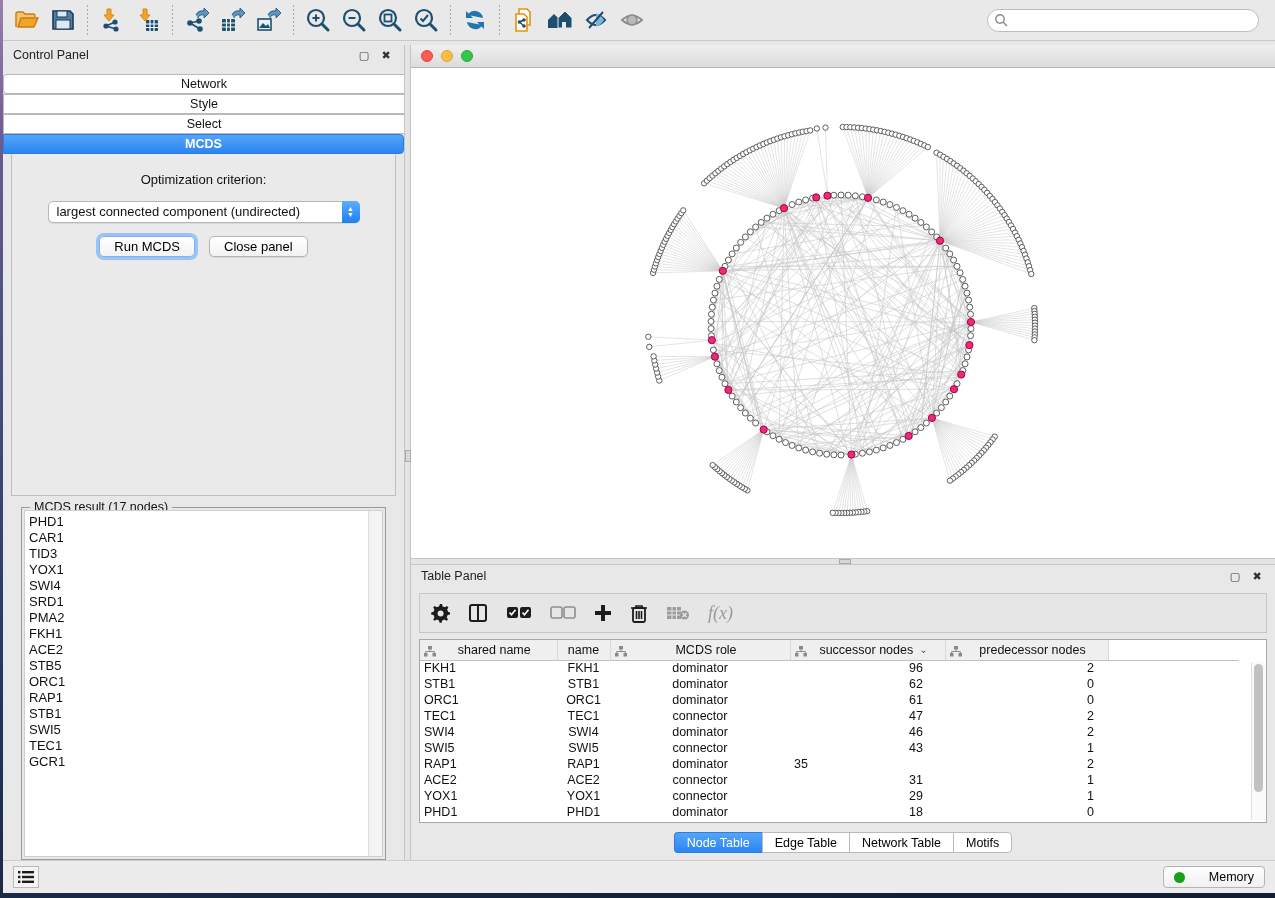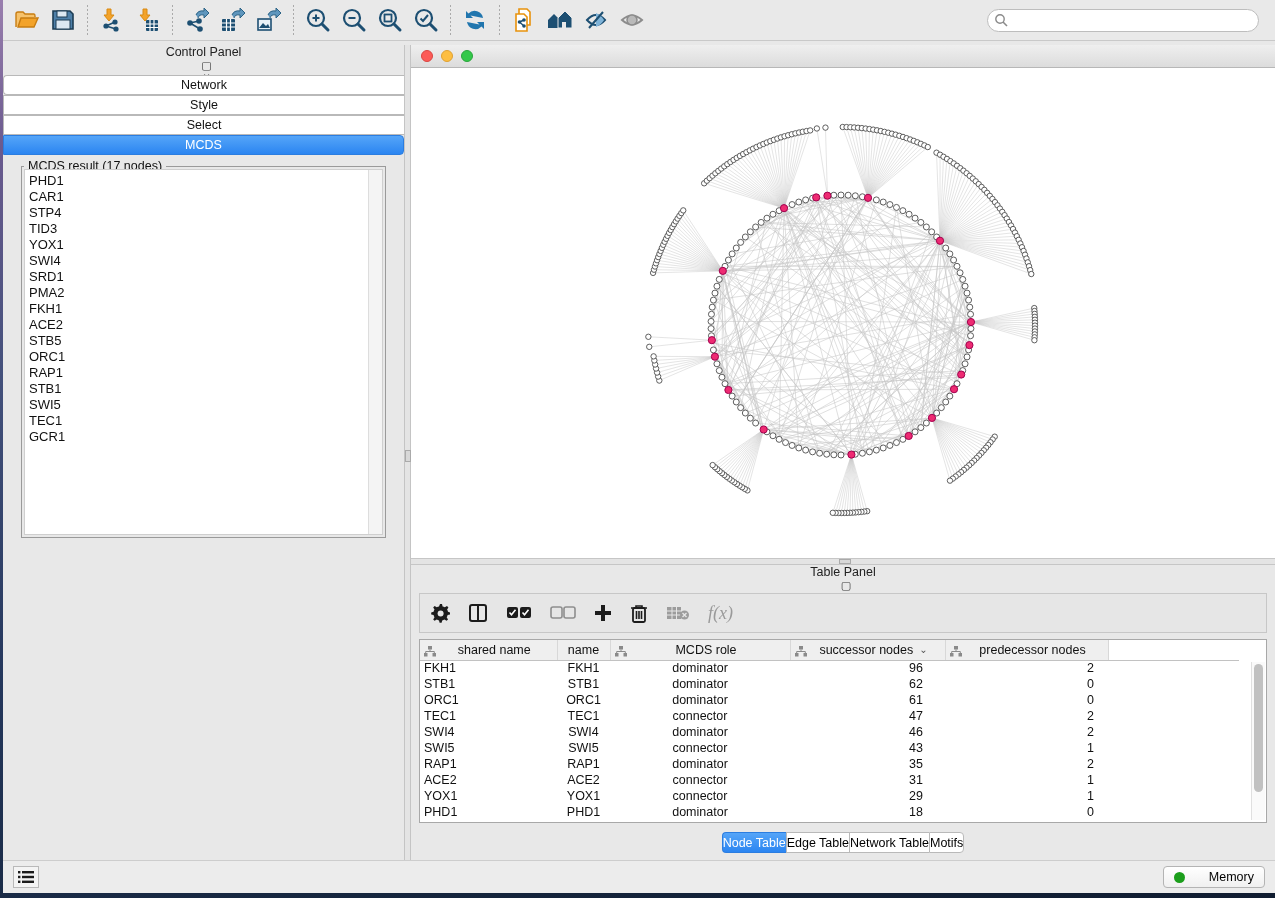--- a/index.html
+++ b/index.html
@@ -17,39 +17,39 @@
   .tsep { width:1px; height:30px; margin:0 6px; background-image:linear-gradient(#aaa 40%, rgba(0,0,0,0) 0%); background-size:1px 4px; background-repeat:repeat-y; }
   .searchwrap { margin-left:auto; margin-right:10px; position:relative; }
   .searchwrap input { width:272px; height:23px; border:1px solid #bdbdbd; border-radius:12px; background:#fff; padding:0 8px 0 24px; font-size:12px; outline:none; }
   .searchwrap svg { position:absolute; left:7px; top:4px; }
 
   
   .content { flex:1 1 auto; display:flex; min-height:0; padding-top:4px; }
 
   
   .control-panel { width:401px; flex:0 0 auto; display:flex; flex-direction:column; background:#e8e8e8; }
-  .panel-head { height:22px; display:flex; align-items:center; padding:0 10px; font-size:12.5px; color:#222;flex-direction:column; }
+  .panel-head { height:22px; display:flex; align-items:center; padding:0 10px; font-size:12.5px; color:#222; }
   .panel-head .sp { flex:1; }
   .winbtn { width:16px; height:16px; display:flex; align-items:center; justify-content:center; font-size:11px; color:#333; margin-left:6px; }
   .ctab-row { display:flex; justify-content:center; position:relative; z-index:2; margin-top:8px;flex-direction:column; }
   .ctab { background:#fff; border:1px solid #b9b9b9; border-right:none; padding:2px 12px; font-size:12.5px; height:20px; line-height:15px; color:#111; }
   .ctab:first-child { border-radius:4px 0 0 4px; }
-  .ctab:last-child { border-right:1px solid #b9b9b9; border-radius:0 4px 4px 0; }
+  .ctab:last-child { border-right:1px solid #b9b9b9; border-radius:0 4px 4px 0;font-weight:bold; }
   .ctab.sel { background:linear-gradient(#55a5f8,#2b85f1); color:#fff; border-color:#2b7de0; }
   .cbox { margin:-11px 8px 0 8px; border:1px solid #bfbfbf; background:#eaeaea; height:370px; padding-top:28px; }
   .opt-label { text-align:center; font-size:13px; margin-bottom:14px; }
   .selectbox { width:312px; height:22px; margin:0 auto; background:#fff; border:1px solid #b6b6b6; border-radius:5px; display:flex; align-items:center; box-shadow:0 1px 1px rgba(0,0,0,.08); }
   .selectbox .val { flex:1; padding:0 8px; font-size:13px; white-space:nowrap; }
   .stepper { width:18px; height:22px; margin:-1px -1px -1px 0; border-radius:0 5px 5px 0; background:linear-gradient(#5fadfb,#1e7ef2); display:flex; flex-direction:column; align-items:center; justify-content:center; color:#fff; }
   .stepper span { font-size:7px; line-height:6px; }
   .btn-row { display:flex; justify-content:center; gap:14px; margin-top:13px; }
   .mbtn { background:linear-gradient(#ffffff,#f2f2f2); border:1px solid #b4b4b4; border-radius:5px; height:21px; padding:0 14px; font-size:13px; box-shadow:0 1px 1px rgba(0,0,0,.08); }
   .mbtn.focused { box-shadow:0 0 0 3px rgba(110,175,250,.65); border-color:#7fb2f0; }
   .result-group { margin:11px 18px 0 18px; border:1px solid #9a9a9a; position:relative; height:372px; background:#e8e8e8; }
-  .result-title { position:absolute; top:-8px; left:2px; background:#e8e8e8; padding:0 4px; font-size:12.5px; }
+  .result-title { position:absolute; top:-8px; left:8px; background:#e8e8e8; padding:0 4px; font-size:12.5px; }
   .result-inner { position:absolute; inset:2px; background:#fff; border:1px solid #cfcfcf; display:flex; }
   .result-list { flex:1; overflow:hidden; padding:3px 0 0 4px; }
   .result-list div { font-size:13px; line-height:16px; }
   .vtrack { width:14px; background:#f4f4f4; border-left:1px solid #ddd; }
 
   
   .vsplit { width:7px; flex:0 0 auto; background:#e4e4e4; border-left:1px solid #c4c4c4; border-right:1px solid #c4c4c4; position:relative; }
   .vsplit .grip { position:absolute; top:405px; left:0; width:6px; height:12px; background:#d8d8d8; border:1px solid #aaa; }
 
   
@@ -72,21 +72,21 @@
   .fx { font-family:"Liberation Serif","DejaVu Serif",serif; font-style:italic; font-size:18px; color:#9a9a9a; }
   .tablewrap { margin:6px 8px 0 8px; background:#fff; border:1px solid #a8a8a8; flex:0 0 auto; height:184px; position:relative; display:flex; }
   table.datatable { border-collapse:collapse; table-layout:fixed; font-size:12.5px; align-self:flex-start; }
   table.datatable th { background:#efefef; border-right:1px solid #d8d8d8; border-bottom:1px solid #c2c2c2; font-weight:normal; height:20px; font-size:12.5px; padding:0 4px; white-space:nowrap; overflow:hidden; }
   table.datatable th .thlab { display:inline-block; vertical-align:middle; }
   table.datatable td { height:16px; padding:0 4px; white-space:nowrap; overflow:hidden; }
   .menu-arrow { font-size:10px; color:#555; margin-left:6px; }
   .tp-scroll { position:absolute; right:1px; top:22px; bottom:2px; width:14px; background:#fafafa; border-left:1px solid #e0e0e0; }
   .tp-thumb { position:absolute; left:2px; top:2px; width:9px; height:128px; background:#c1c1c1; border-radius:5px; }
   .bt-row { display:flex; justify-content:center; margin-top:9px; flex:0 0 auto; }
-  .btab { background:#fff; border:1px solid #b9b9b9; border-right:none; padding:2px 0; height:21px; font-size:12.5px; line-height:16px; }
+  .btab { background:#fff; border:1px solid #b9b9b9; border-right:none; padding:2px 12px; height:21px; font-size:12.5px; line-height:16px; }
   .btab:first-child { border-radius:4px 0 0 4px; }
   .btab:last-child { border-right:1px solid #b9b9b9; border-radius:0 4px 4px 0; }
   .btab.sel { background:linear-gradient(#55a5f8,#2b85f1); color:#fff; border-color:#2b7de0; }
 
   
   .status-bar { height:33px; background:#ececec; border-top:1px solid #cdcdcd; display:flex; align-items:center; padding:0 10px; flex:0 0 auto; }
   .listbtn { width:26px; height:22px; background:#f4f4f4; border:1px solid #b9b9b9; display:flex; align-items:center; justify-content:center; }
   .membtn { margin-left:auto; height:22px; background:linear-gradient(#ffffff,#f0f0f0); border:1px solid #b4b4b4; border-radius:4px; display:flex; align-items:center; gap:24px; padding:0 10px; font-size:12.5px; }
   .memdot { width:11px; height:11px; border-radius:50%; }
 </style>
@@ -240,27 +240,40 @@
         <span class="sp"></span>
         <span class="winbtn">▢</span>
         <span class="winbtn">✖</span>
       </div>
       <div class="ctab-row">
           <button class="ctab">Network</button>
           <button class="ctab">Style</button>
           <button class="ctab">Select</button>
           <button class="ctab sel">MCDS</button>
         </div>
+      <div class="cbox">
+        <div class="opt-label">Optimization criterion:</div>
+        <div class="selectbox">
+          <span class="val">largest connected component (undirected)</span>
+          <span class="stepper">
+              <span>▲</span>
+              <span>▼</span>
+            </span>
+        </div>
+        <div class="btn-row">
+          <button class="mbtn focused">Run MCDS</button>
+          <button class="mbtn">Close panel</button>
+        </div>
+      </div>
       <div class="result-group">
         <span class="result-title">MCDS result (17 nodes)</span>
         <div class="result-inner">
           <div class="result-list">
               <div>PHD1</div>
               <div>CAR1</div>
-              <div>STP4</div>
               <div>TID3</div>
               <div>YOX1</div>
               <div>SWI4</div>
               <div>SRD1</div>
               <div>PMA2</div>
               <div>FKH1</div>
               <div>ACE2</div>
               <div>STB5</div>
               <div>ORC1</div>
               <div>RAP1</div>
@@ -1188,21 +1201,21 @@
                   <td style="text-align: center;">SWI5</td>
                   <td style="text-align: center;">connector</td>
                   <td style="text-align: right; padding-right: 22px;">43</td>
                   <td style="text-align: right; padding-right: 14px;">1</td>
                   <td></td>
                 </tr>
                 <tr>
                   <td style="text-align: left;">RAP1</td>
                   <td style="text-align: center;">RAP1</td>
                   <td style="text-align: center;">dominator</td>
-                  <td style="text-align: right; padding-right: 22px;">35</td>
+                  <td style="padding-right: 22px;">35</td>
                   <td style="text-align: right; padding-right: 14px;">2</td>
                   <td></td>
                 </tr>
                 <tr>
                   <td style="text-align: left;">ACE2</td>
                   <td style="text-align: center;">ACE2</td>
                   <td style="text-align: center;">connector</td>
                   <td style="text-align: right; padding-right: 22px;">31</td>
                   <td style="text-align: right; padding-right: 14px;">1</td>
                   <td></td>

